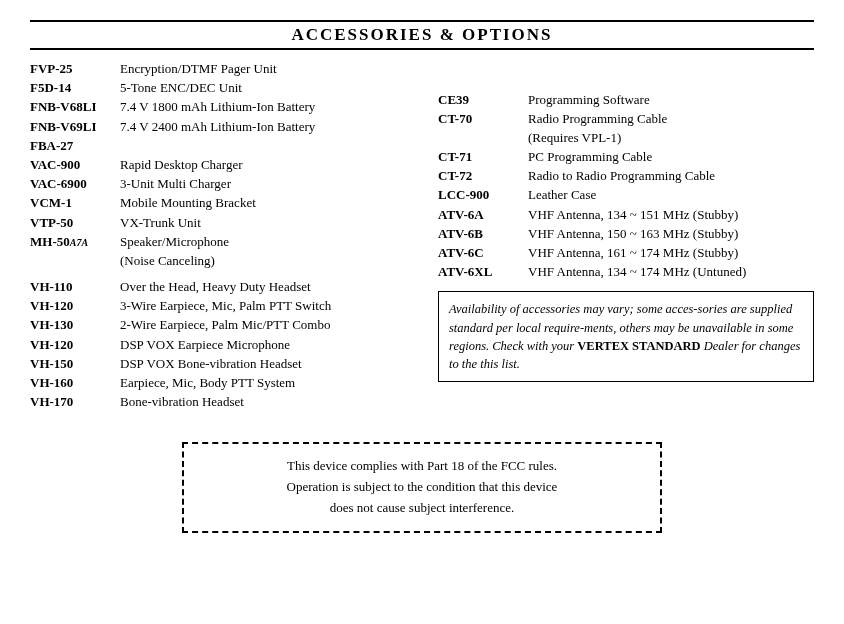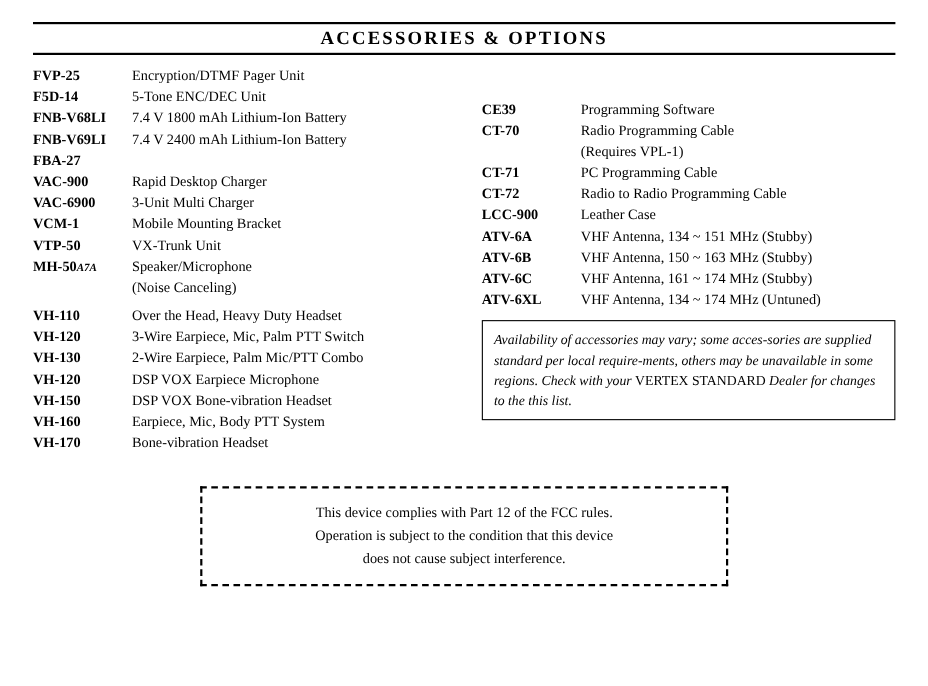--- a/index.html
+++ b/index.html
@@ -77,21 +77,21 @@
     .note-box {
       border: 1px solid #000;
       padding: 8px 10px;
       margin-top: 10px;
       font-style: italic;
       font-size: 12.5px;
       line-height: 1.45;
     }
 
     .note-box .bold-text {
-      font-weight: normal;
+      font-weight: bold;
       font-style: normal;
     }
 
     .fcc-box {
       border: 2px dashed #000;
       padding: 12px 20px;
       margin: 30px auto 0;
       width: 480px;
       font-size: 13px;
       text-align: center;
@@ -235,16 +235,16 @@
     <div class="note-box">
       <span>
         <em><span id="note-text1">Availability of accessories may vary; some acces-sories are supplied standard per local require-ments, others may be unavailable in some regions. Check with your </span><span class="bold-text" id="note-brand">VERTEX STANDARD</span><span id="note-text2"> Dealer for changes to the this list.</span></em>
       </span>
     </div>
 
   </div>
 </div>
 
 <div class="fcc-box">
-  <div>This device complies with Part 12 of the FCC rules.</div>
+  <div>This device complies with Part 18 of the FCC rules.</div>
   <div>Operation is subject to the condition that this device</div>
   <div>does not cause subject interference.</div>
 </div>
 
 </body></html>

